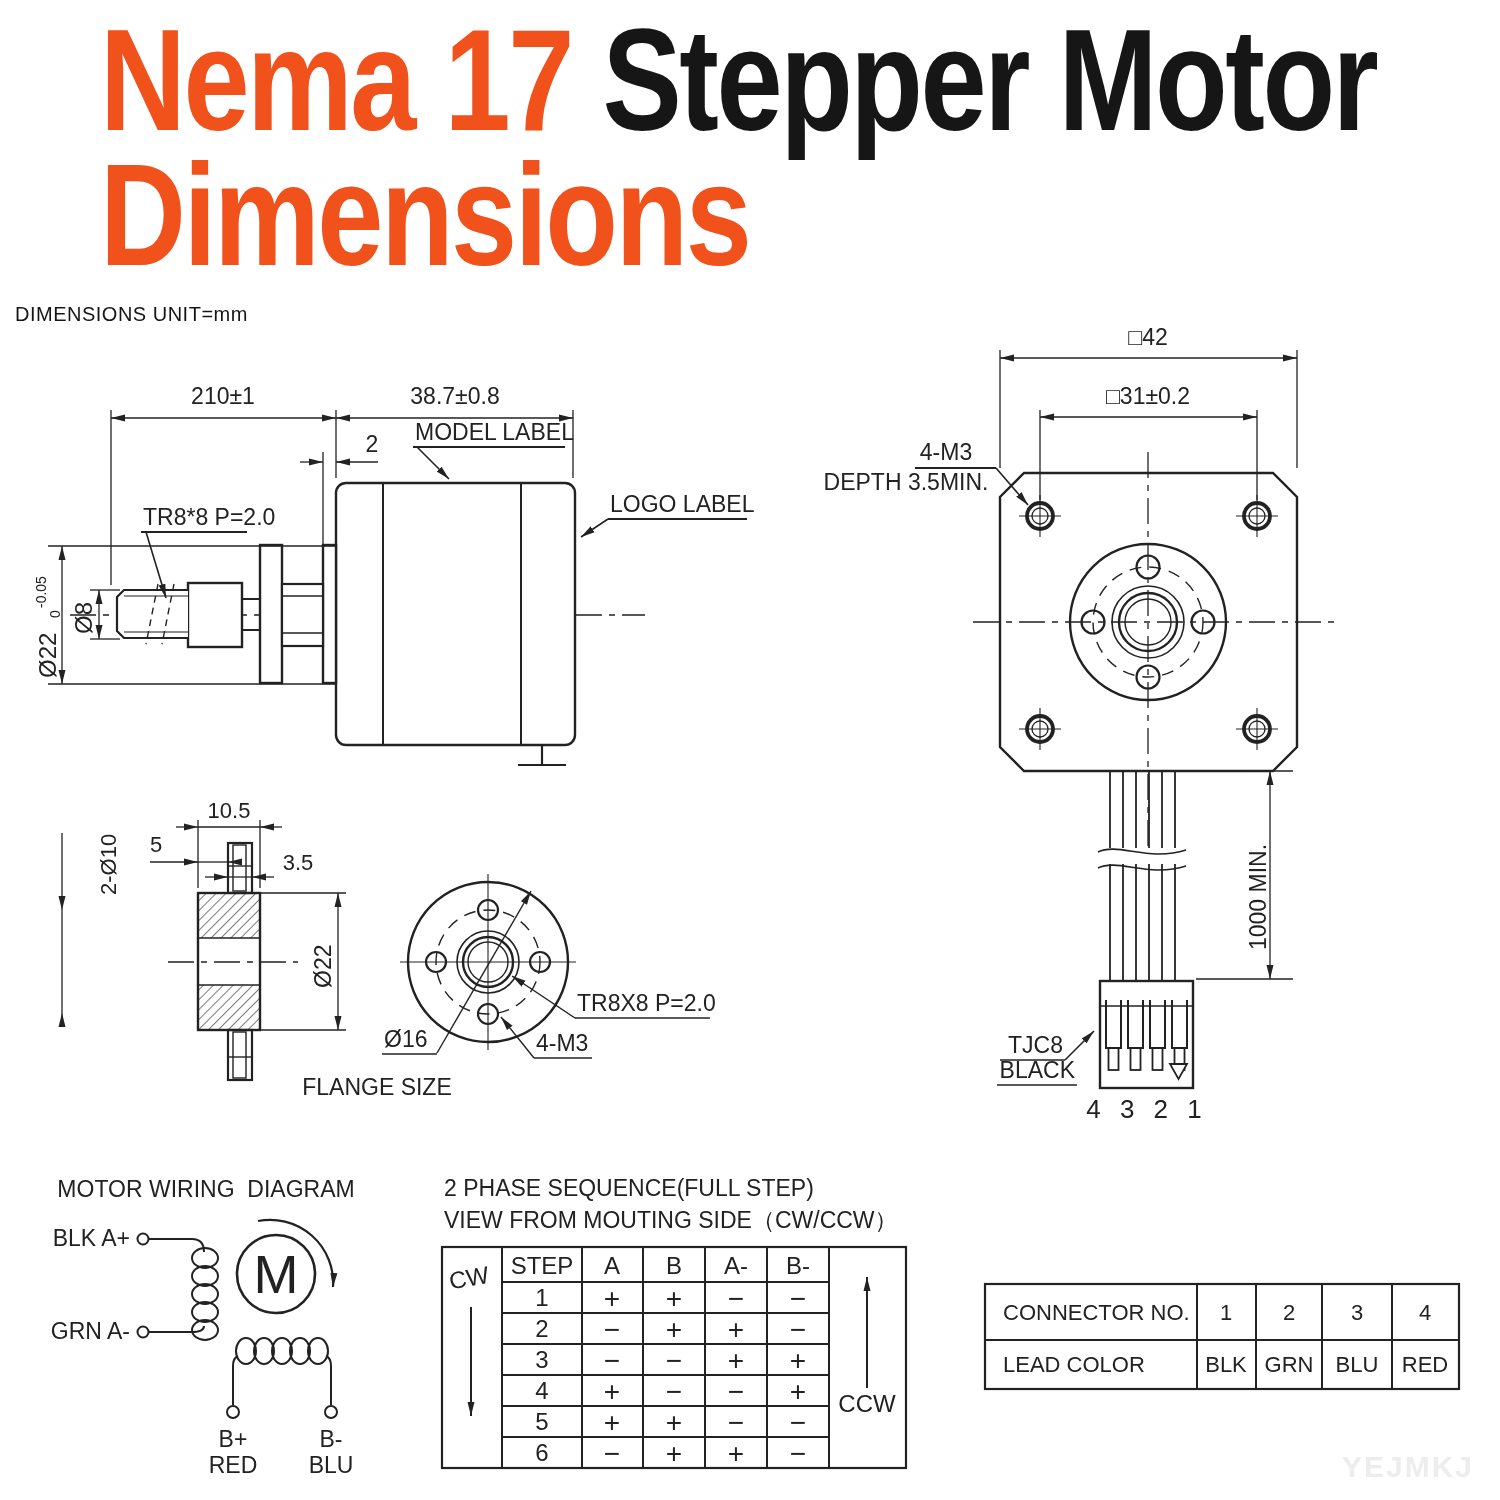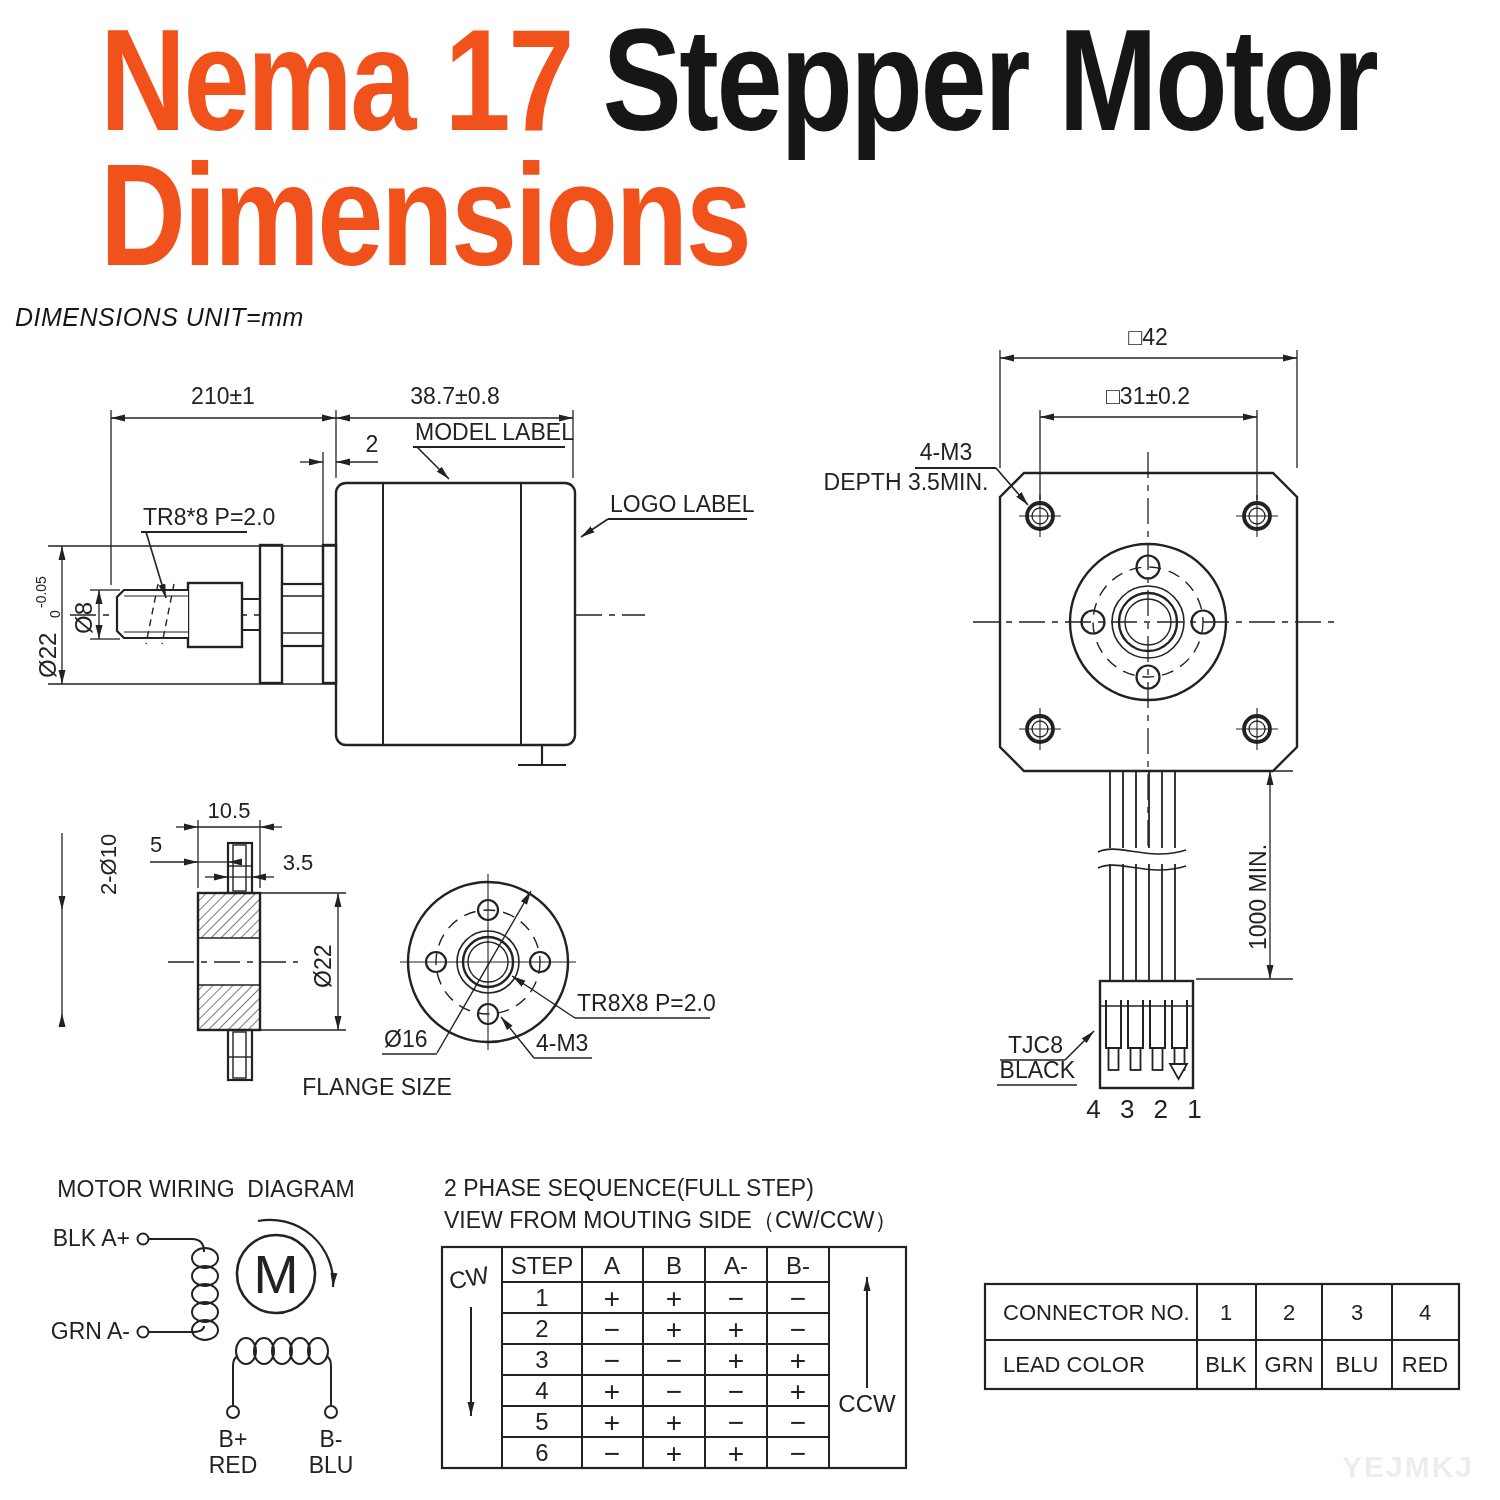--- a/index.html
+++ b/index.html
@@ -2,21 +2,21 @@
 <html style="--accent: #F1511B;"><head>
 <meta charset="utf-8">
 <style>
   html,body{margin:0;padding:0;background:#fff;}
   #page{position:relative;width:1500px;height:1500px;background:#fff;overflow:hidden;
         font-family:"Liberation Sans",sans-serif;color:#161616;}
   .title-line{position:absolute;left:100px;font-size:145px;font-weight:bold;line-height:1;
               letter-spacing:-3px;transform:scaleX(0.82);transform-origin:0 0;white-space:nowrap;}
   .accent{color:var(--accent);}
   .dark{color:#161616;}
-  #unit-note{position:absolute;left:15px;top:303px;font-size:25px;letter-spacing:.5px;font-style:italic;}
+  #unit-note{position:absolute;left:15px;top:303px;font-size:20px;letter-spacing:.5px;}
   svg{position:absolute;left:0;top:0;}
   svg text{fill:#222;font-family:"Liberation Sans",sans-serif;}
   .ln{stroke:#222;fill:none;stroke-linecap:butt;}
   .fw{fill:#fff;}
   .s11{stroke-width:1.1}.s13{stroke-width:1.3}.s14{stroke-width:1.4}.s16{stroke-width:1.6}
   .s18{stroke-width:1.8}.s2{stroke-width:2}.s22{stroke-width:2.2}.s24{stroke-width:2.4}
   .s26{stroke-width:2.6}.s38{stroke-width:3.8}
   .cl{stroke-dasharray:26 7 6 7}      
   .bd{stroke-dasharray:12 8}          
   .brk{stroke-dasharray:7 5}          

